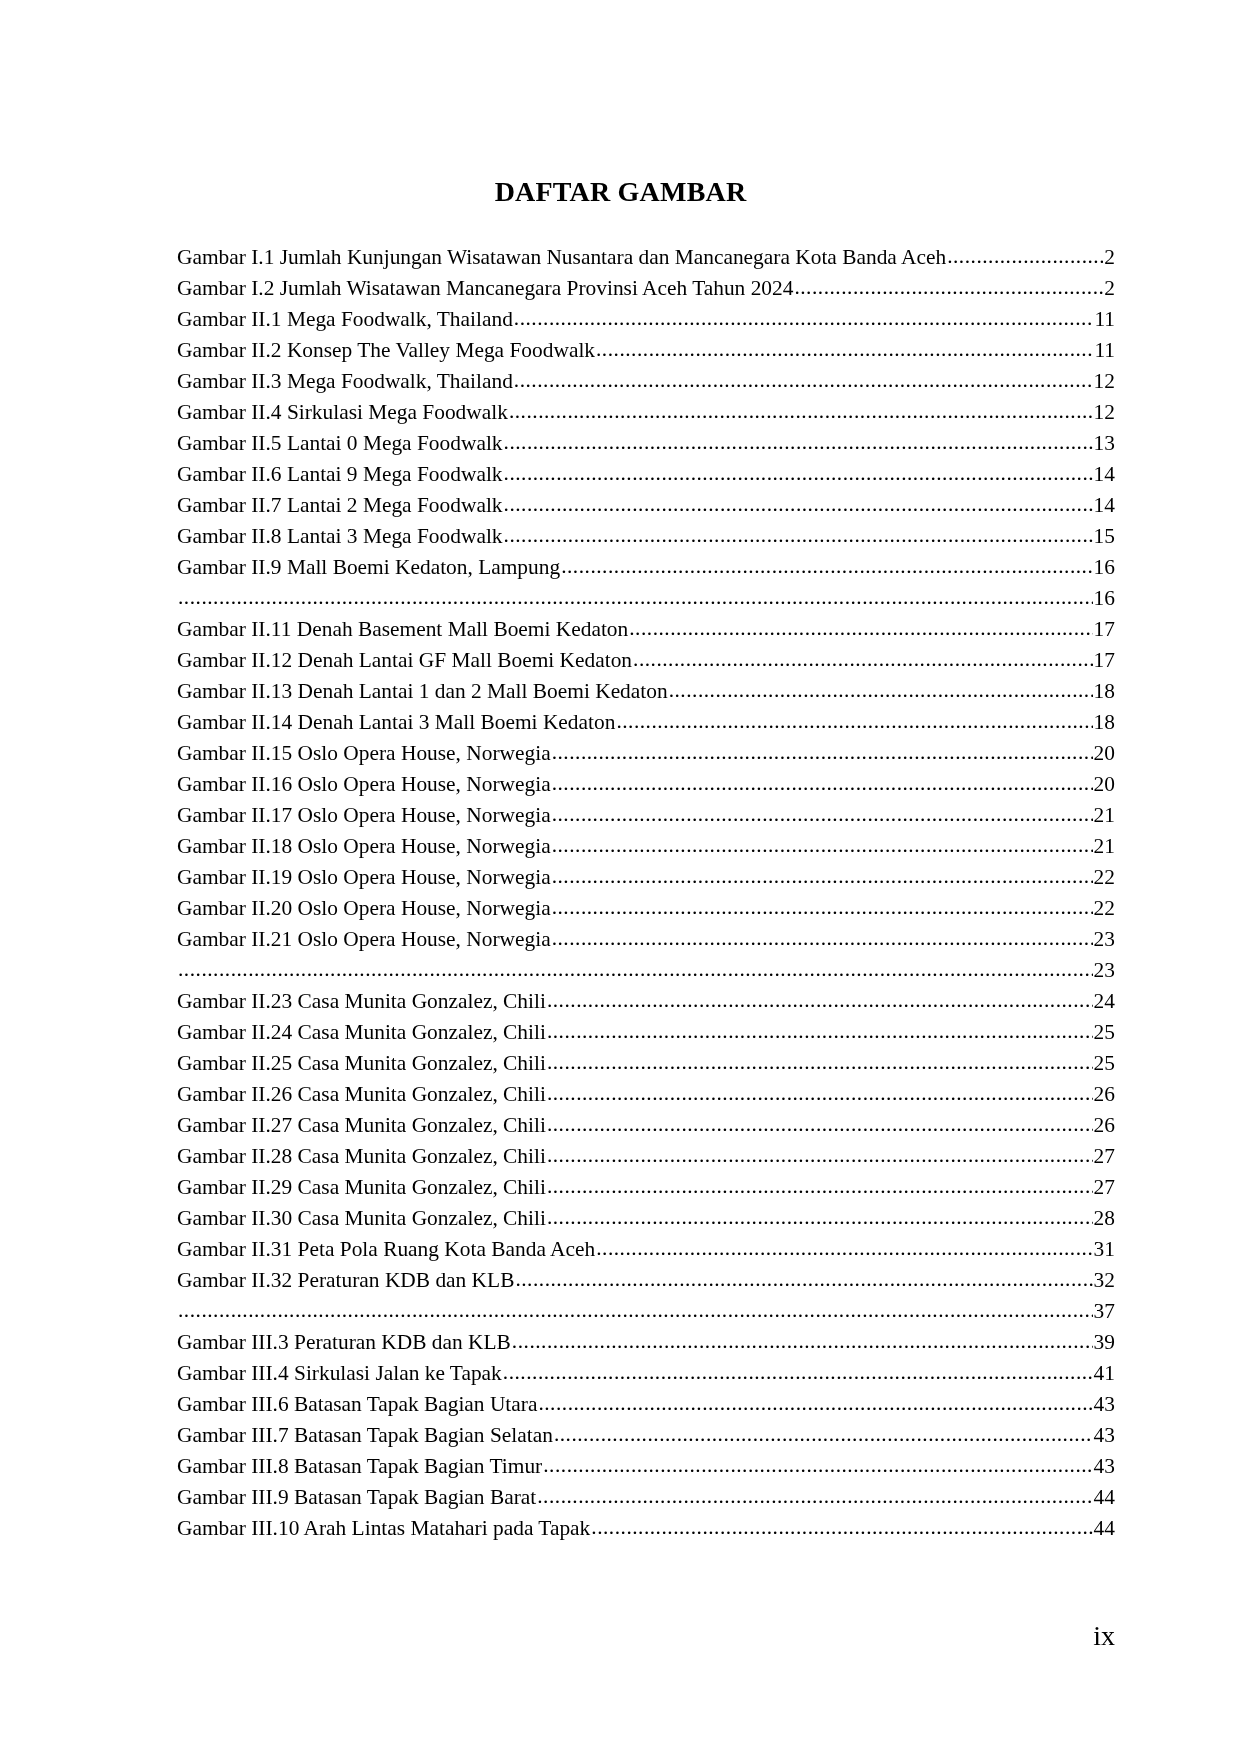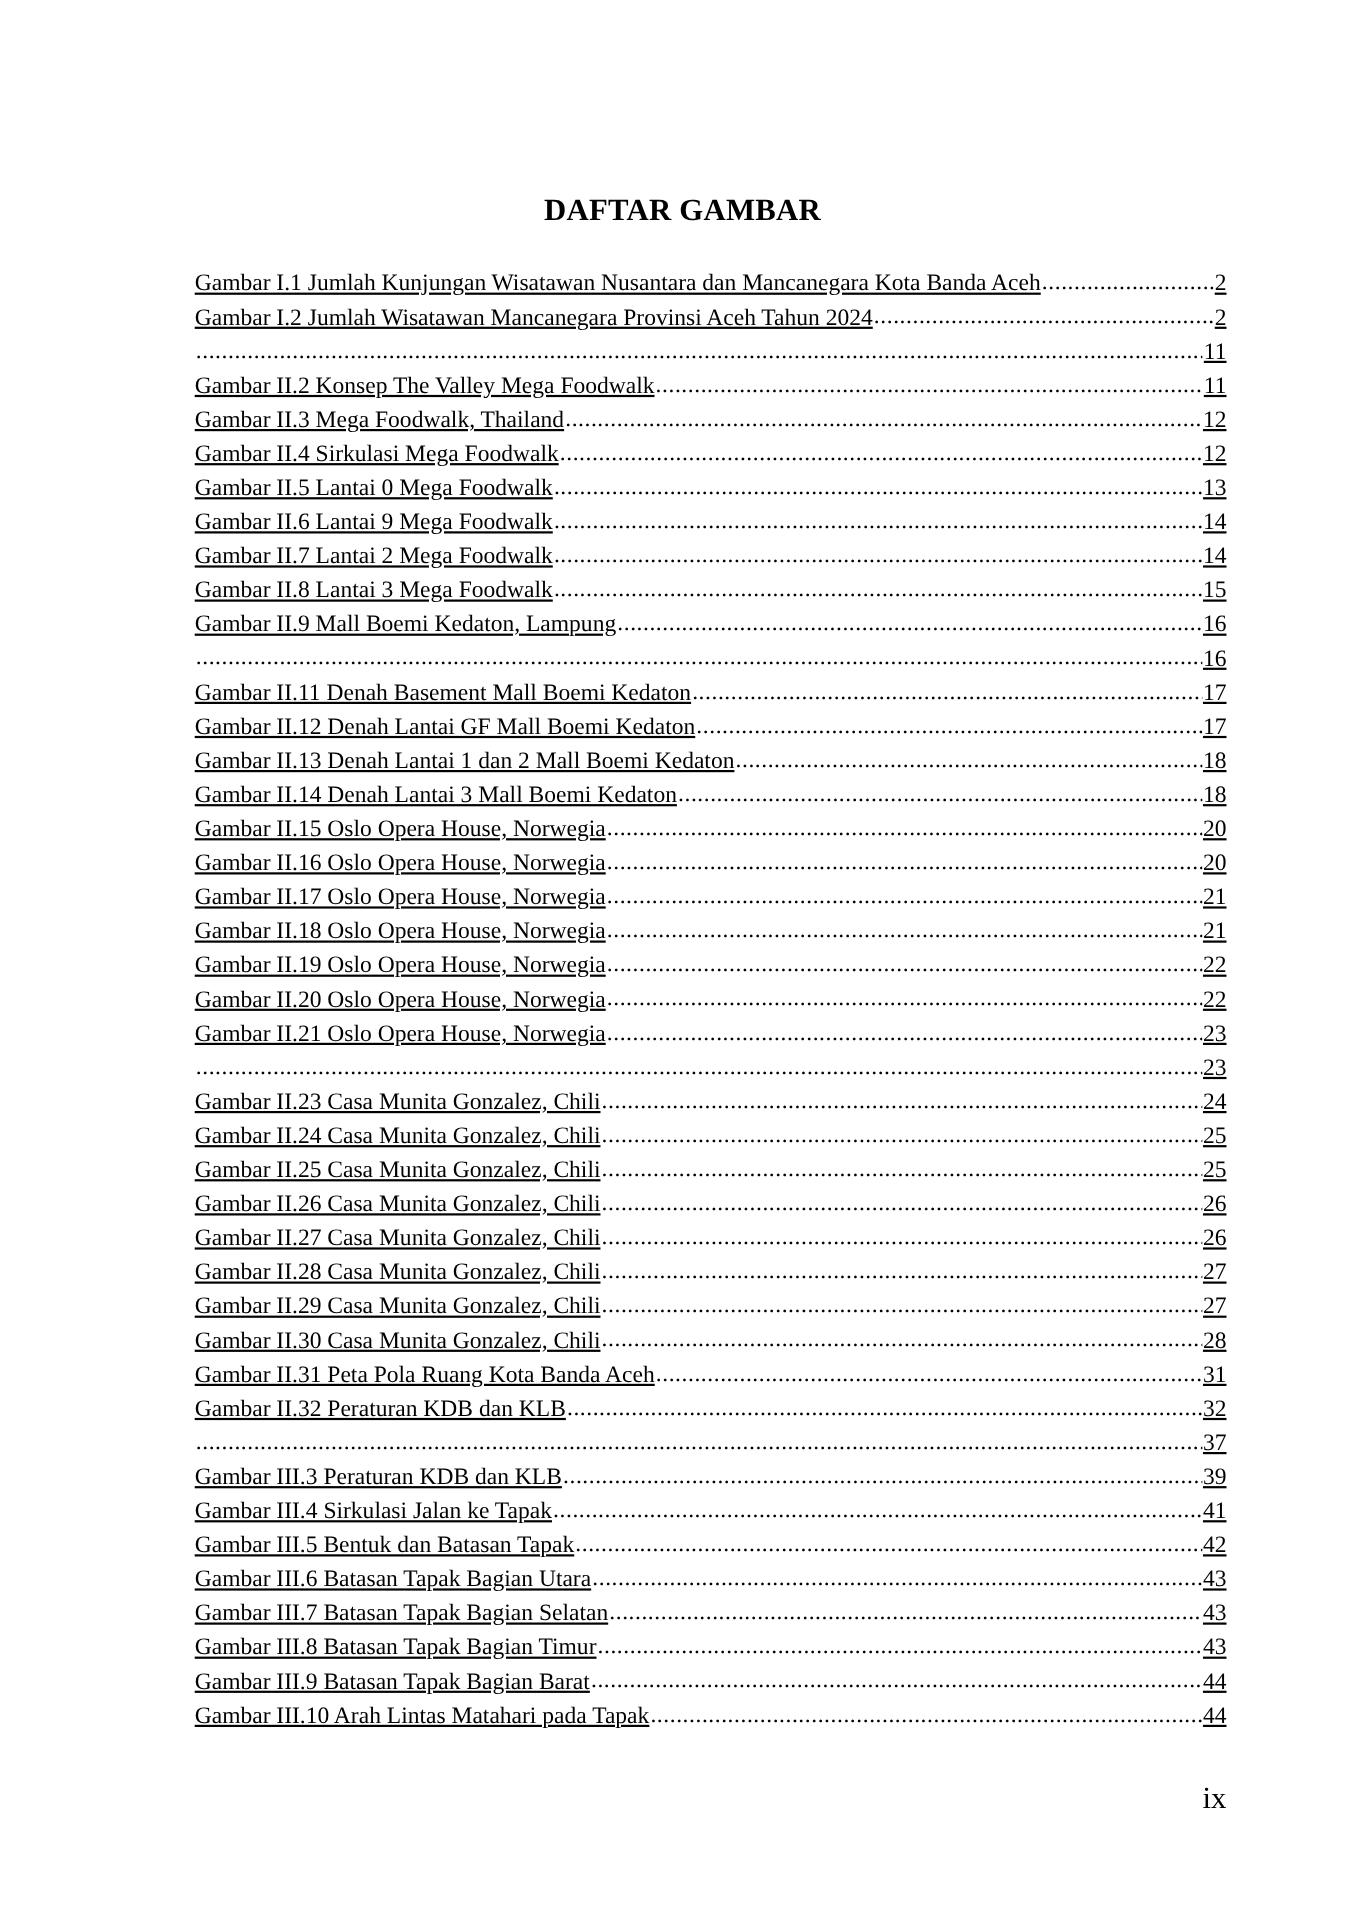--- a/index.html
+++ b/index.html
@@ -2,21 +2,21 @@
 <html><head>
 <meta charset="utf-8">
 <style>
   html, body { margin: 0; padding: 0; background: #ffffff; }
   body { width: 1241px; height: 1755px; position: relative; overflow: hidden;
          font-family: "Liberation Serif", "DejaVu Serif", serif; color: #000; }
   .title { position: absolute; top: 176px; left: 0; width: 1241px; text-align: center;
            font-weight: bold; font-size: 28px; letter-spacing: 0.2px; }
   .toc { position: absolute; top: 242px; left: 177px; width: 938px; }
   .entry { display: flex; align-items: flex-end; height: 31px; font-size: 21.4px;
-           line-height: 31px; white-space: nowrap; text-decoration: underline; }
+           line-height: 31px; white-space: nowrap; }
   .entry .label { flex: 0 0 auto; }
   .entry .dots { flex: 1 1 auto; overflow: hidden; margin: 0 1px; position: relative; height: 31px; }
   .entry .dots::after { content: "................................................................................................................................................................................................................................";
                         position: absolute; left: 0; bottom: 6px; letter-spacing: 0.5px; font-size: 21.4px; line-height: 1; }
   .entry .page { flex: 0 0 auto; text-align: right; }
   .page-num { position: absolute; top: 1620px; right: 126px; font-size: 28px; }
 </style>
 </head>
 <body>
 
@@ -27,20 +27,21 @@
       <span class="label">Gambar I.1 Jumlah Kunjungan Wisatawan Nusantara dan Mancanegara Kota Banda Aceh</span>
       <span class="dots"></span>
       <span class="page">2</span>
     </div>
     <div class="entry">
       <span class="label">Gambar I.2 Jumlah Wisatawan Mancanegara Provinsi Aceh Tahun 2024</span>
       <span class="dots"></span>
       <span class="page">2</span>
     </div>
     <div class="entry">
+      <span class="label">Gambar II.1 Mega Foodwalk, Thailand</span>
       <span class="dots"></span>
       <span class="page">11</span>
     </div>
     <div class="entry">
       <span class="label">Gambar II.2 Konsep The Valley Mega Foodwalk</span>
       <span class="dots"></span>
       <span class="page">11</span>
     </div>
     <div class="entry">
       <span class="label">Gambar II.3 Mega Foodwalk, Thailand</span>
@@ -198,25 +199,20 @@
       <span class="label">Gambar III.3 Peraturan KDB dan KLB</span>
       <span class="dots"></span>
       <span class="page">39</span>
     </div>
     <div class="entry">
       <span class="label">Gambar III.4 Sirkulasi Jalan ke Tapak</span>
       <span class="dots"></span>
       <span class="page">41</span>
     </div>
     <div class="entry">
-      <span class="label">Gambar III.5 Bentuk dan Batasan Tapak</span>
-      <span class="dots"></span>
-      <span class="page">42</span>
-    </div>
-    <div class="entry">
       <span class="label">Gambar III.6 Batasan Tapak Bagian Utara</span>
       <span class="dots"></span>
       <span class="page">43</span>
     </div>
     <div class="entry">
       <span class="label">Gambar III.7 Batasan Tapak Bagian Selatan</span>
       <span class="dots"></span>
       <span class="page">43</span>
     </div>
     <div class="entry">

